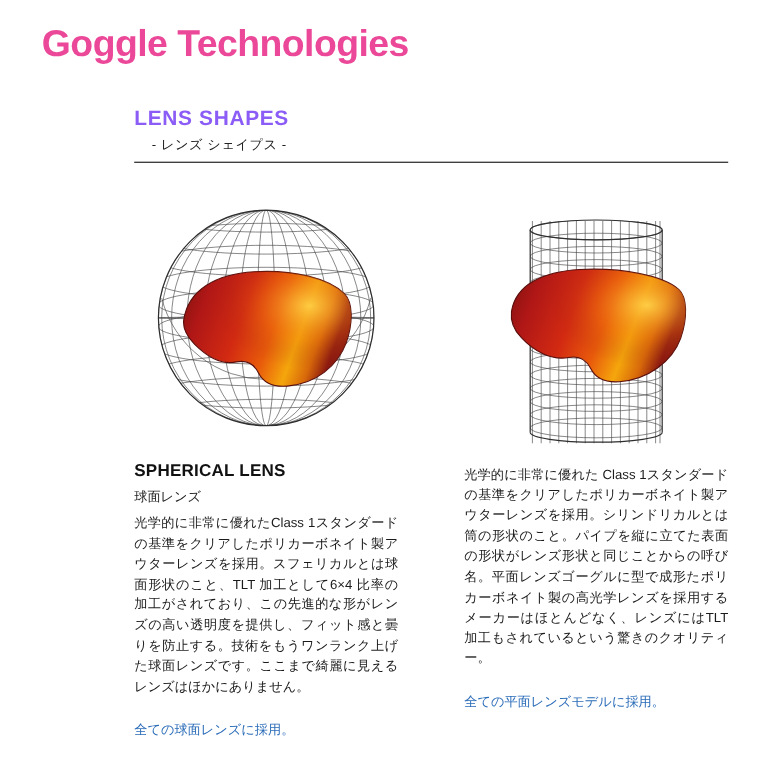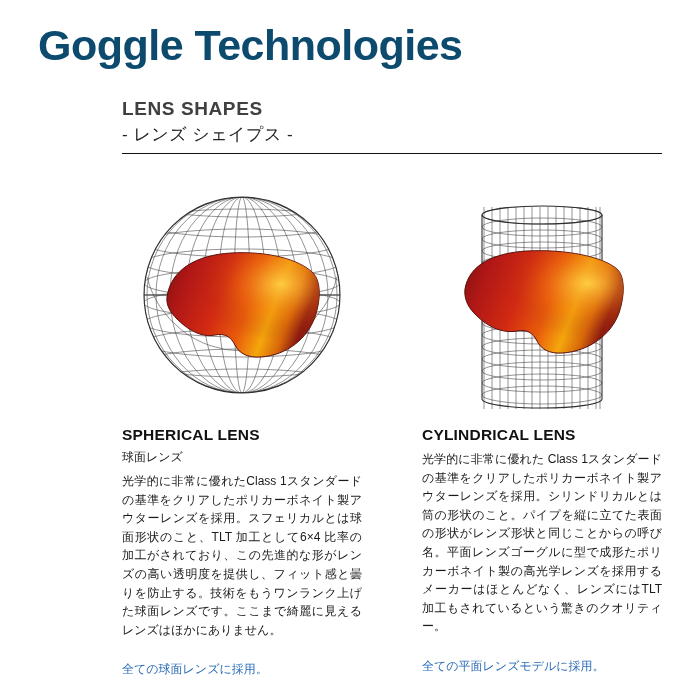--- a/index.html
+++ b/index.html
@@ -17,47 +17,48 @@
   .page {
     position: relative;
     width: 700px;
     height: 700px;
     box-sizing: border-box;
   }
   .page-title {
     position: absolute;
     left: 38px;
     top: 22px;
-    font-size: 43px;
+    font-size: 34px;
     font-weight: bold;
     letter-spacing: -0.5px;
-    color: #0c4a6e;
+    color: #ec4899;
     line-height: 1.1;
   }
   .content {
     position: absolute;
     left: 122px;
     top: 98px;
     width: 540px;
   }
   .section-head {
     margin: 0;
     padding: 0;
   }
   .section-title {
     font-size: 19px;
     font-weight: bold;
     letter-spacing: 0.6px;
-    color: #404040;
+    color: #8b5cf6;
   }
   .section-sub {
-    font-size: 17px;
+    font-size: 12px;
     color: #222222;
     margin-top: 3px;
     letter-spacing: 0.5px;
+    margin-left: 16px;
   }
   .rule {
     border-bottom: 1px solid #111111;
     margin-top: 7px;
     width: 540px;
   }
   .columns {
     display: flex;
     flex-direction: row;
     margin-top: 18px;
@@ -299,21 +300,20 @@
                        C 198 99, 198 118, 192 136
                        C 184 158, 162 174, 136 176
                        C 122 177, 114 172, 110 164
                        C 106 156, 100 152, 90 154
                        C 74 157, 58 148, 47 136
                        C 40 129, 37 120, 38 112 Z" fill="url(#lensShineC)"></path>
             </g>
           </svg>
         </div>
 
-        <div class="item-title">CYLINDRICAL LENS</div>
         <div class="item-body">光学的に非常に優れた Class 1スタンダードの基準をクリアしたポリカーボネイト製アウターレンズを採用。シリンドリカルとは筒の形状のこと。パイプを縦に立てた表面の形状がレンズ形状と同じことからの呼び名。平面レンズゴーグルに型で成形たポリカーボネイト製の高光学レンズを採用するメーカーはほとんどなく、レンズにはTLT加工もされているという驚きのクオリティー。</div>
         <div class="left-link-wrap">
           <a class="item-link" href="#">全ての平面レンズモデルに採用。</a>
         </div>
       </div>
 
     </div>
   </div>
 </div>
 

